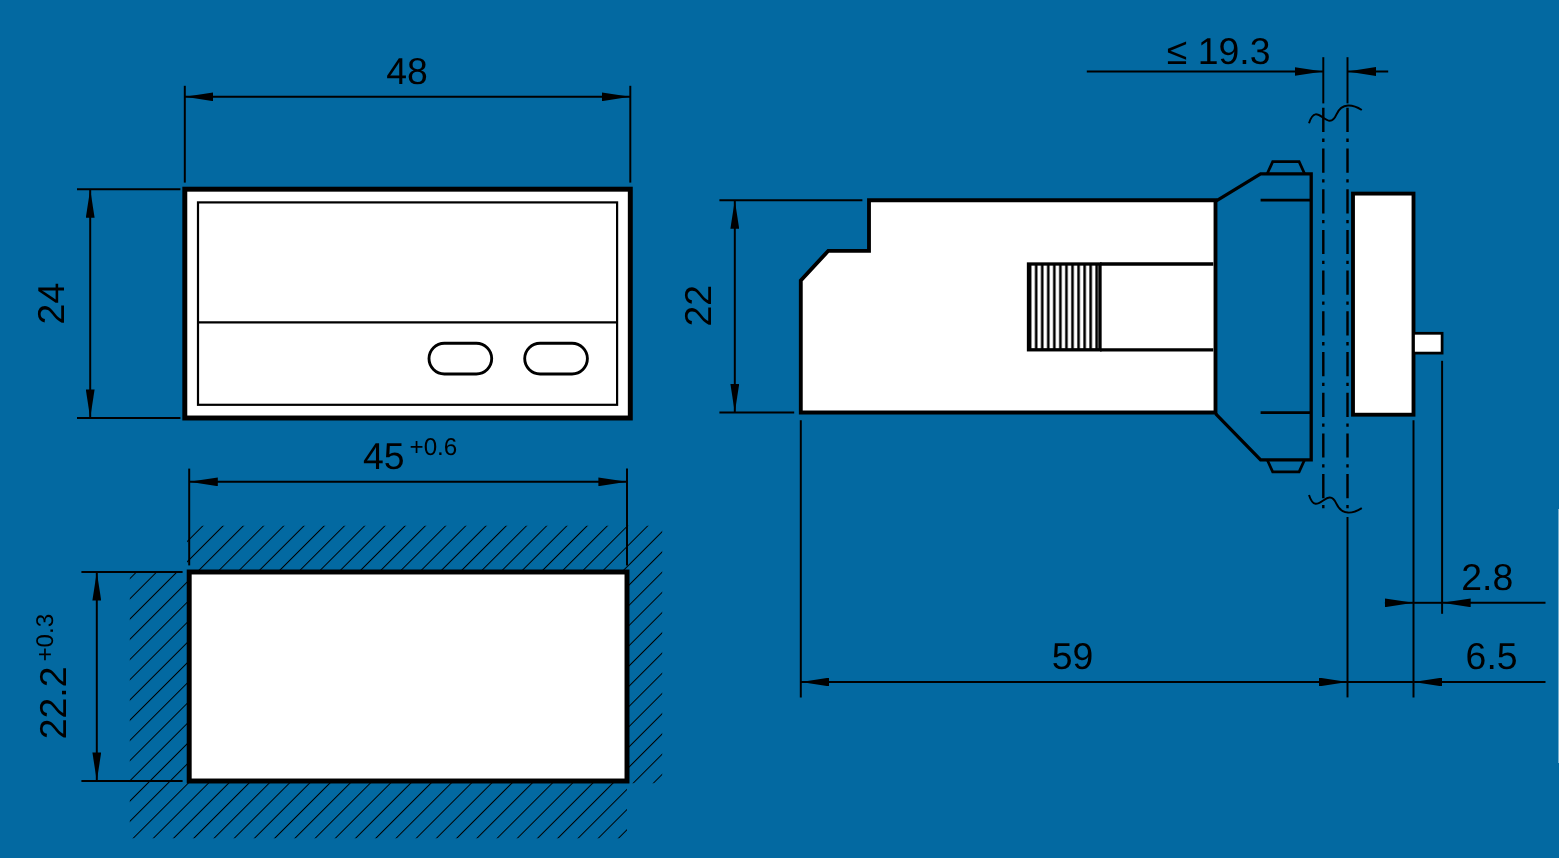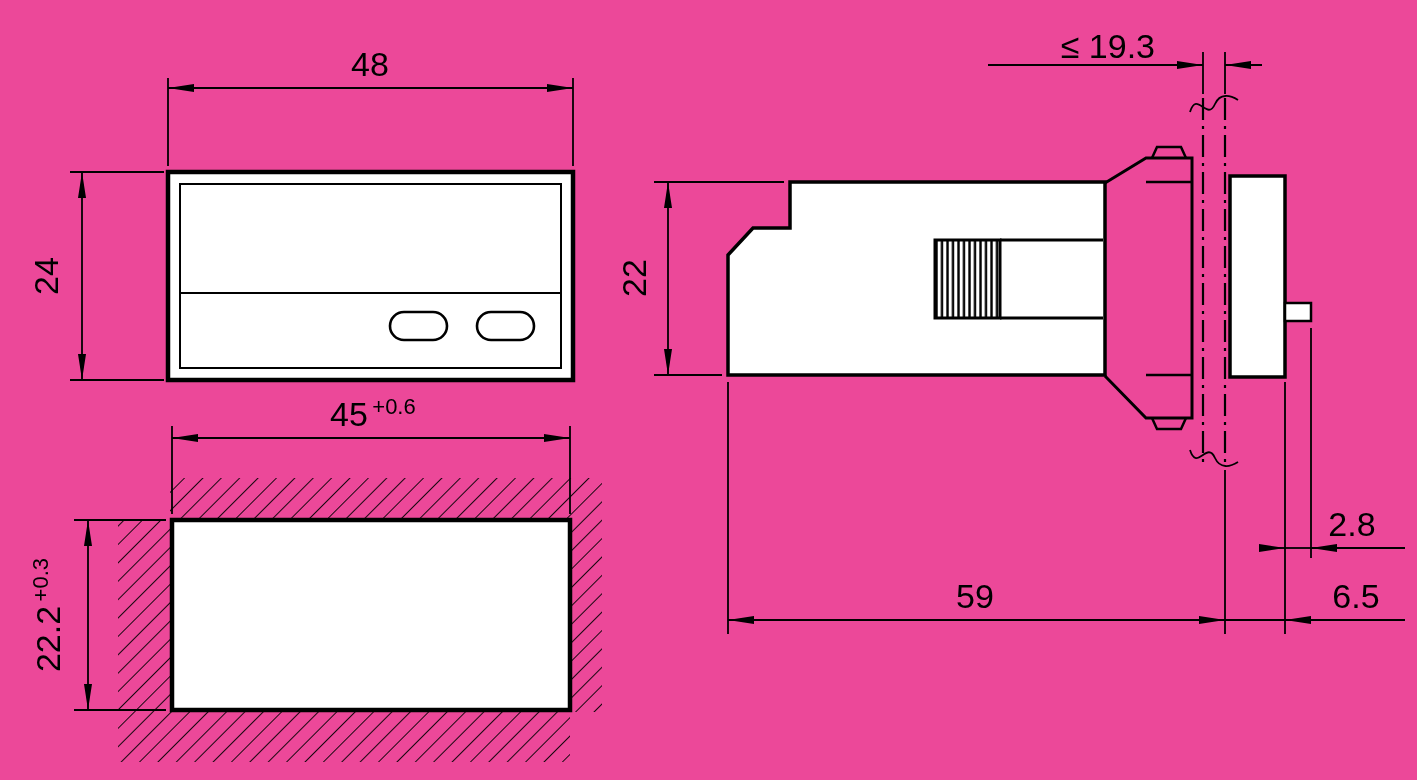--- a/index.html
+++ b/index.html
@@ -5,21 +5,21 @@
   html, body {
     margin: 0;
     padding: 0;
     background: #ffffff;
     font-family: "Liberation Sans", sans-serif;
   }
   .canvas {
     width: 1417px;
     height: 780px;
     position: relative;
-    background: #ec4899;
+    background: #0369a1;
     overflow: hidden;
   }
   svg { display: block; }
   text {
     font-family: "Liberation Sans", sans-serif;
     fill: #000000;
   }
   .dim-label { font-size: 34px; }
   .tol-label { font-size: 22px; }
 </style>

